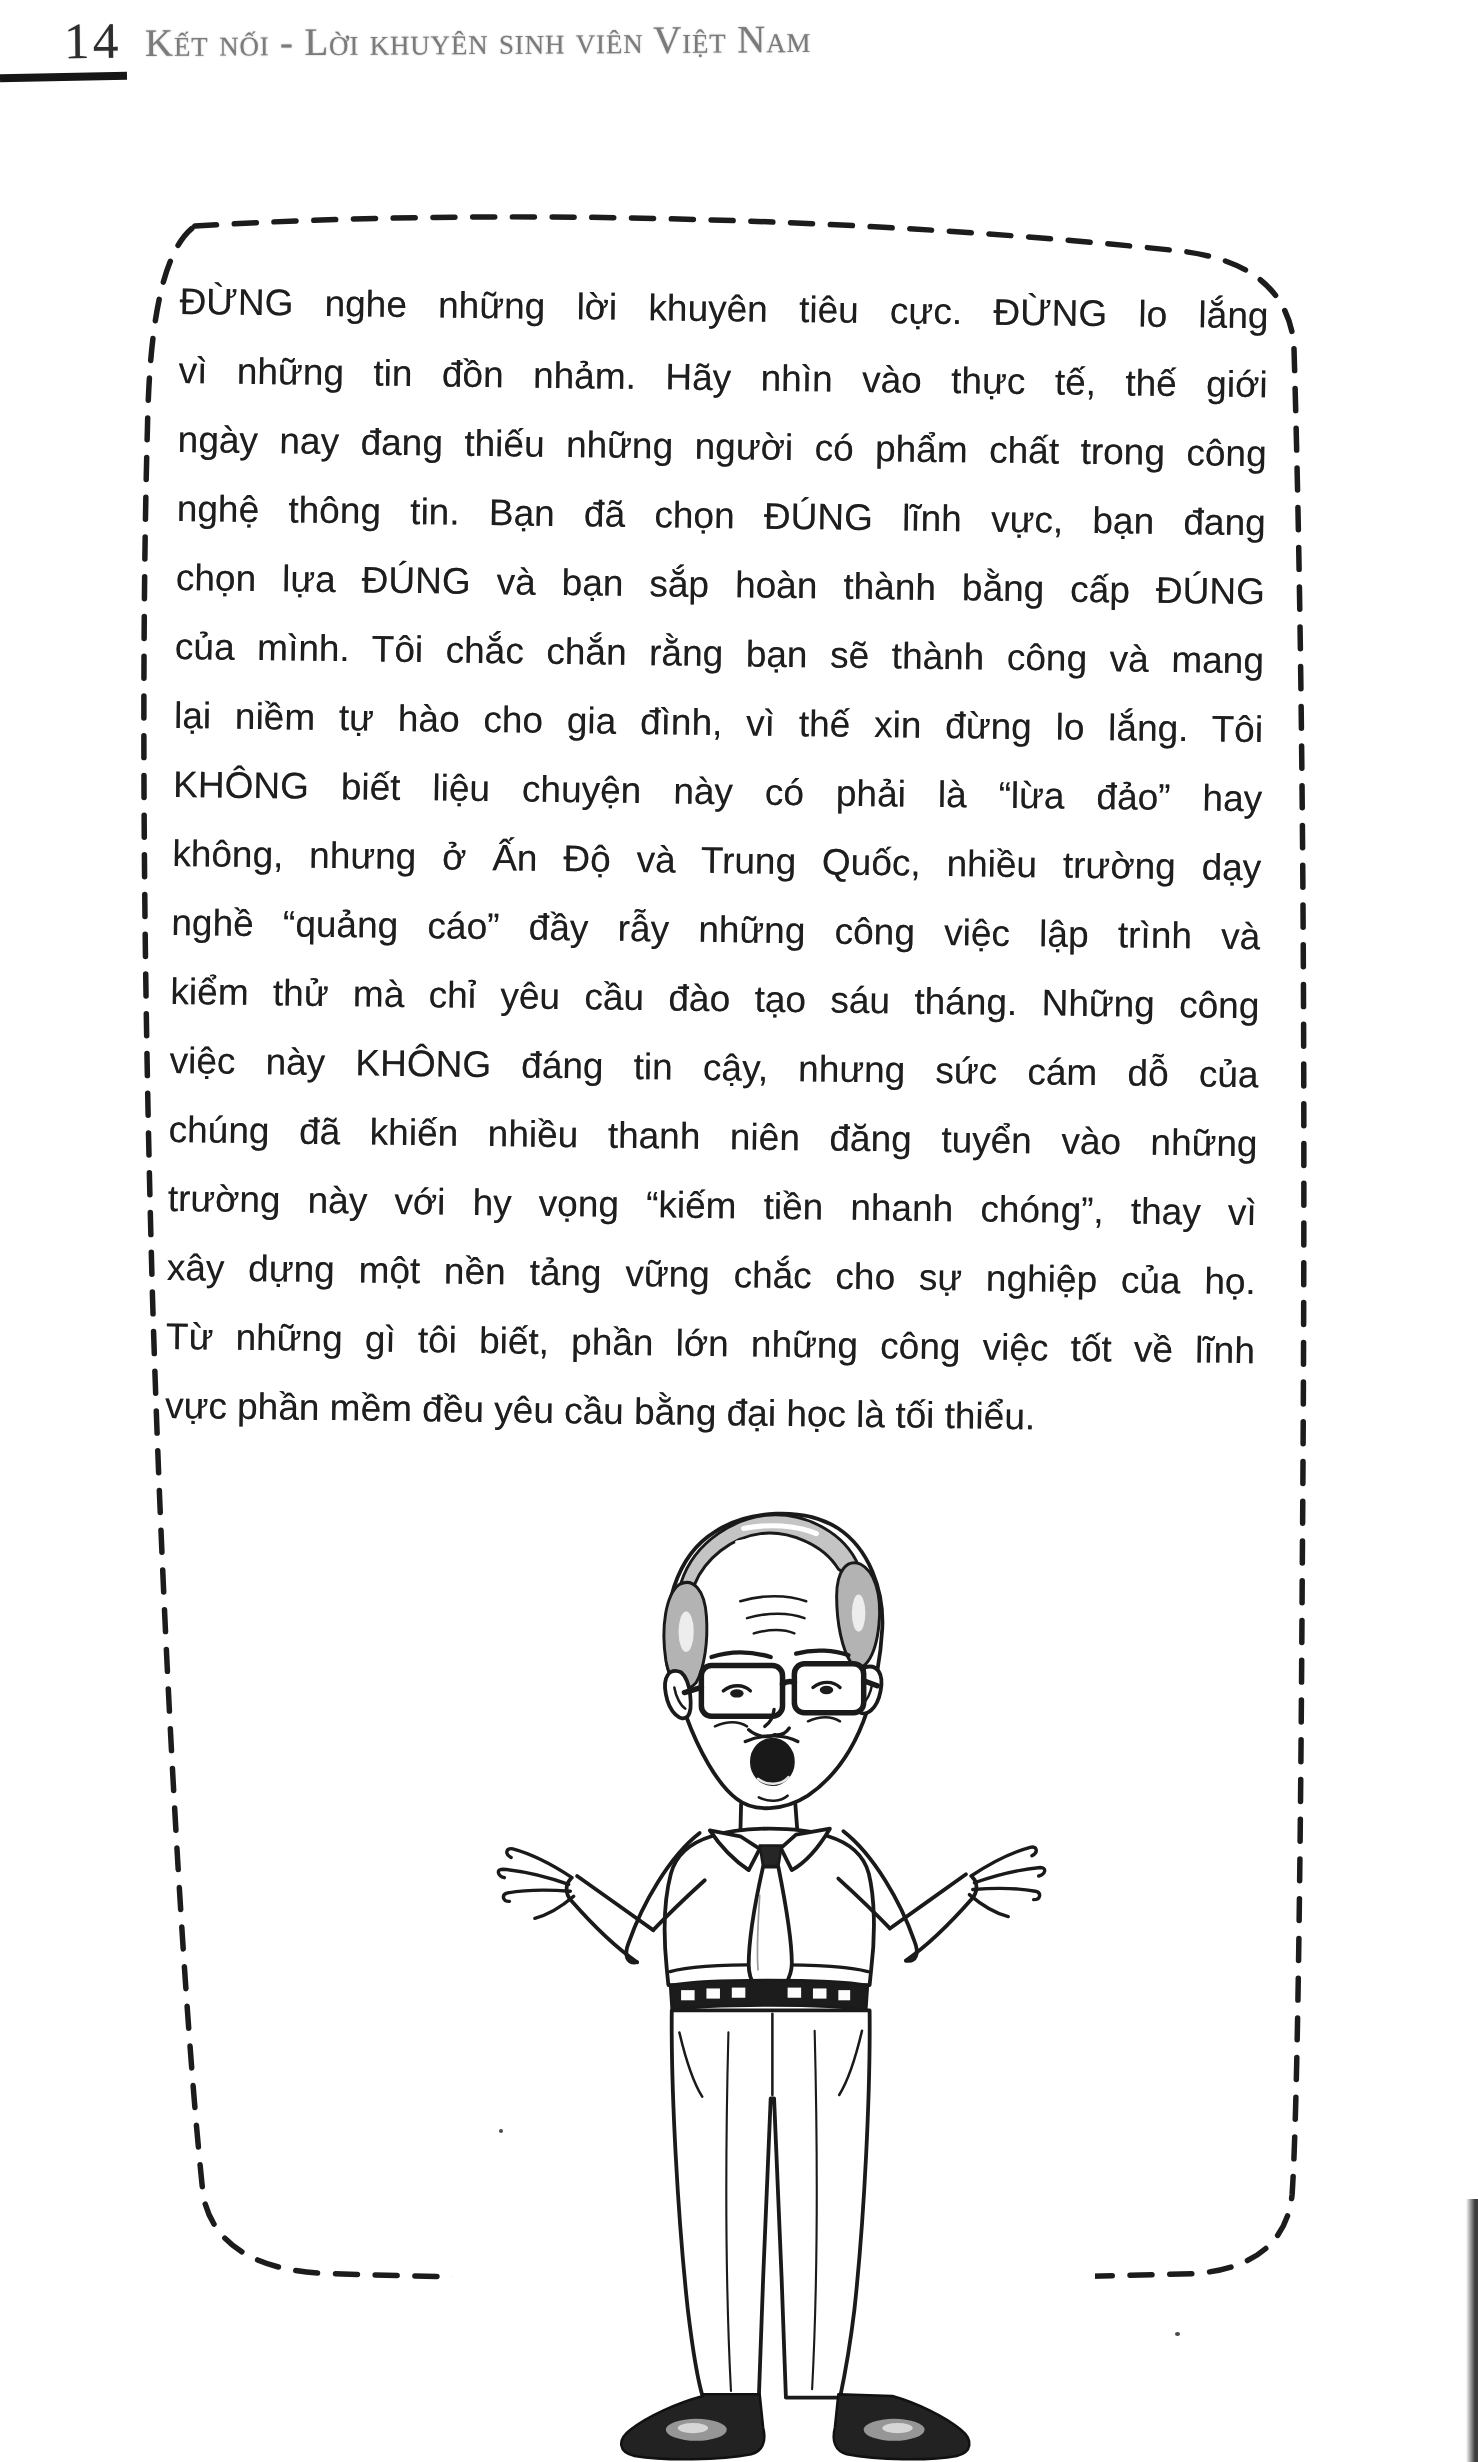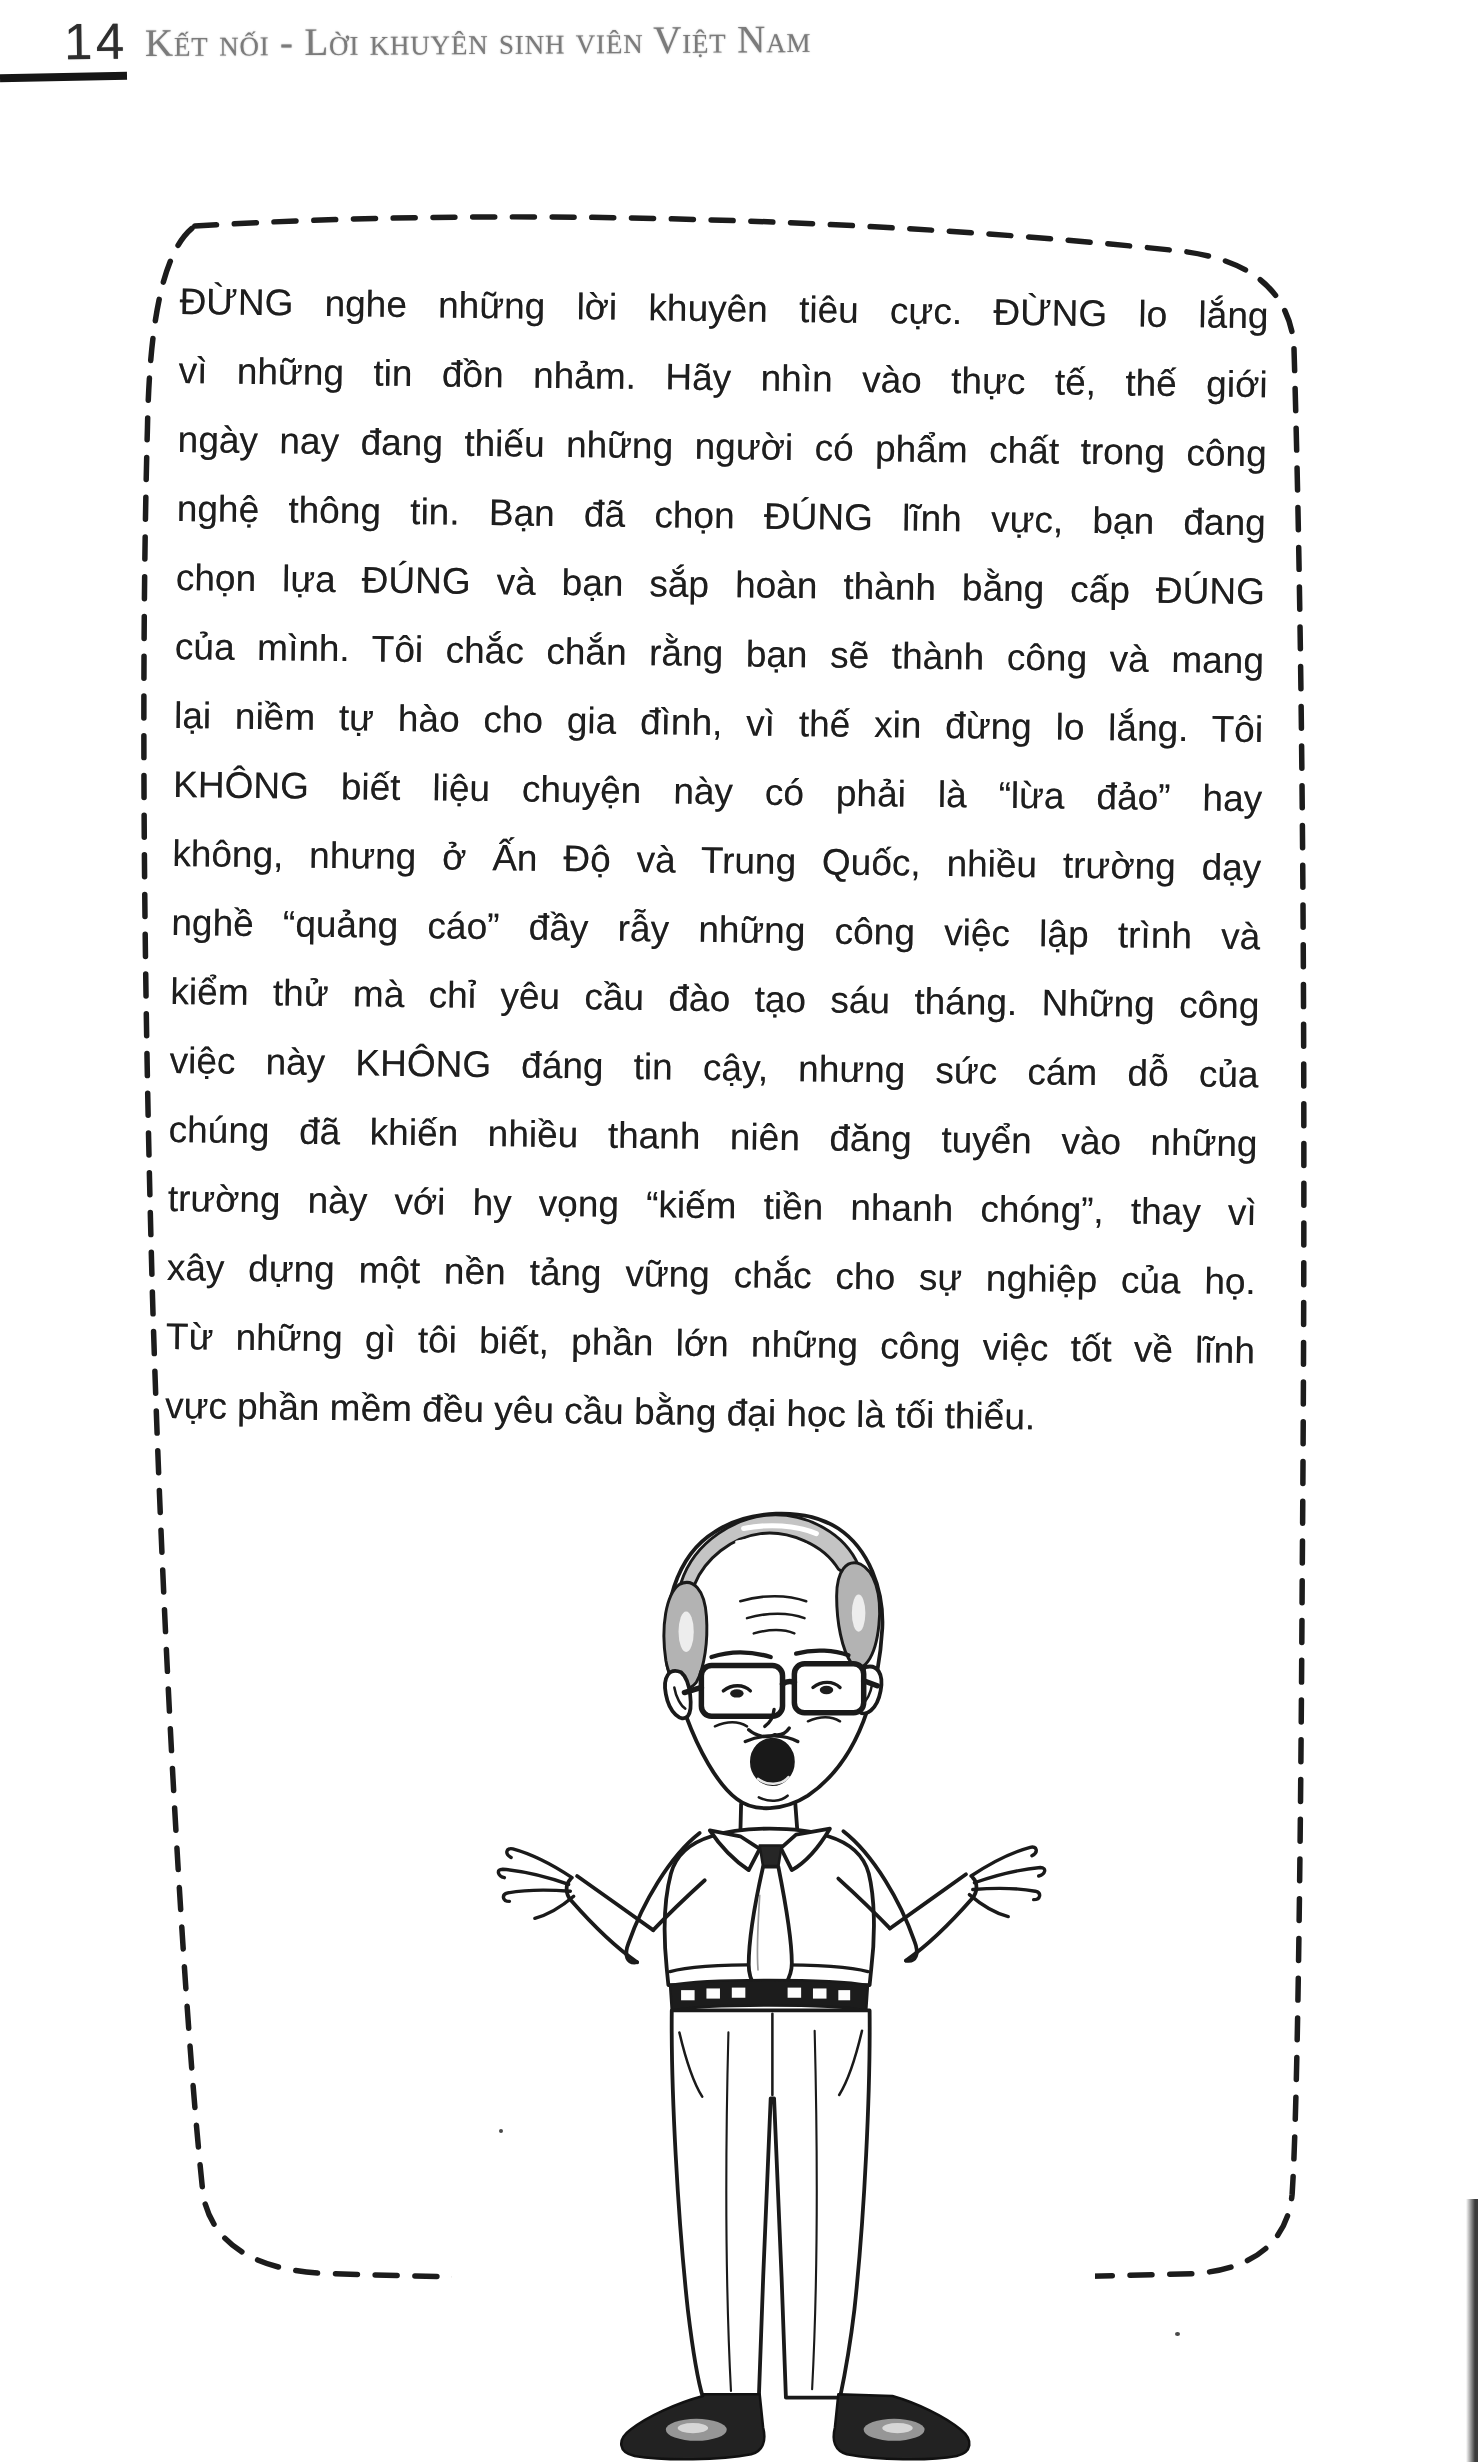--- a/index.html
+++ b/index.html
@@ -6,21 +6,21 @@
   body{
     width:1478px;height:2462px;
     position:relative;
     background:#ffffff;
     overflow:hidden;
     font-family:"Liberation Sans", sans-serif;
   }
   
   .page-number{
     position:absolute;left:64px;top:12px;
-    font-family:Liberation Sans, sans-serif;
+    font-family:Liberation Serif, serif;
     font-size:51px;color:#2e2e2e;
     letter-spacing:3.4px;
     text-shadow:0 0 0.8px #777;
     transform:rotate(-0.6deg);
     text-align:right;
   }
   .header-title{
     position:absolute;left:145px;top:20px;
     font-family:"Liberation Serif", serif;
     font-variant:small-caps;

